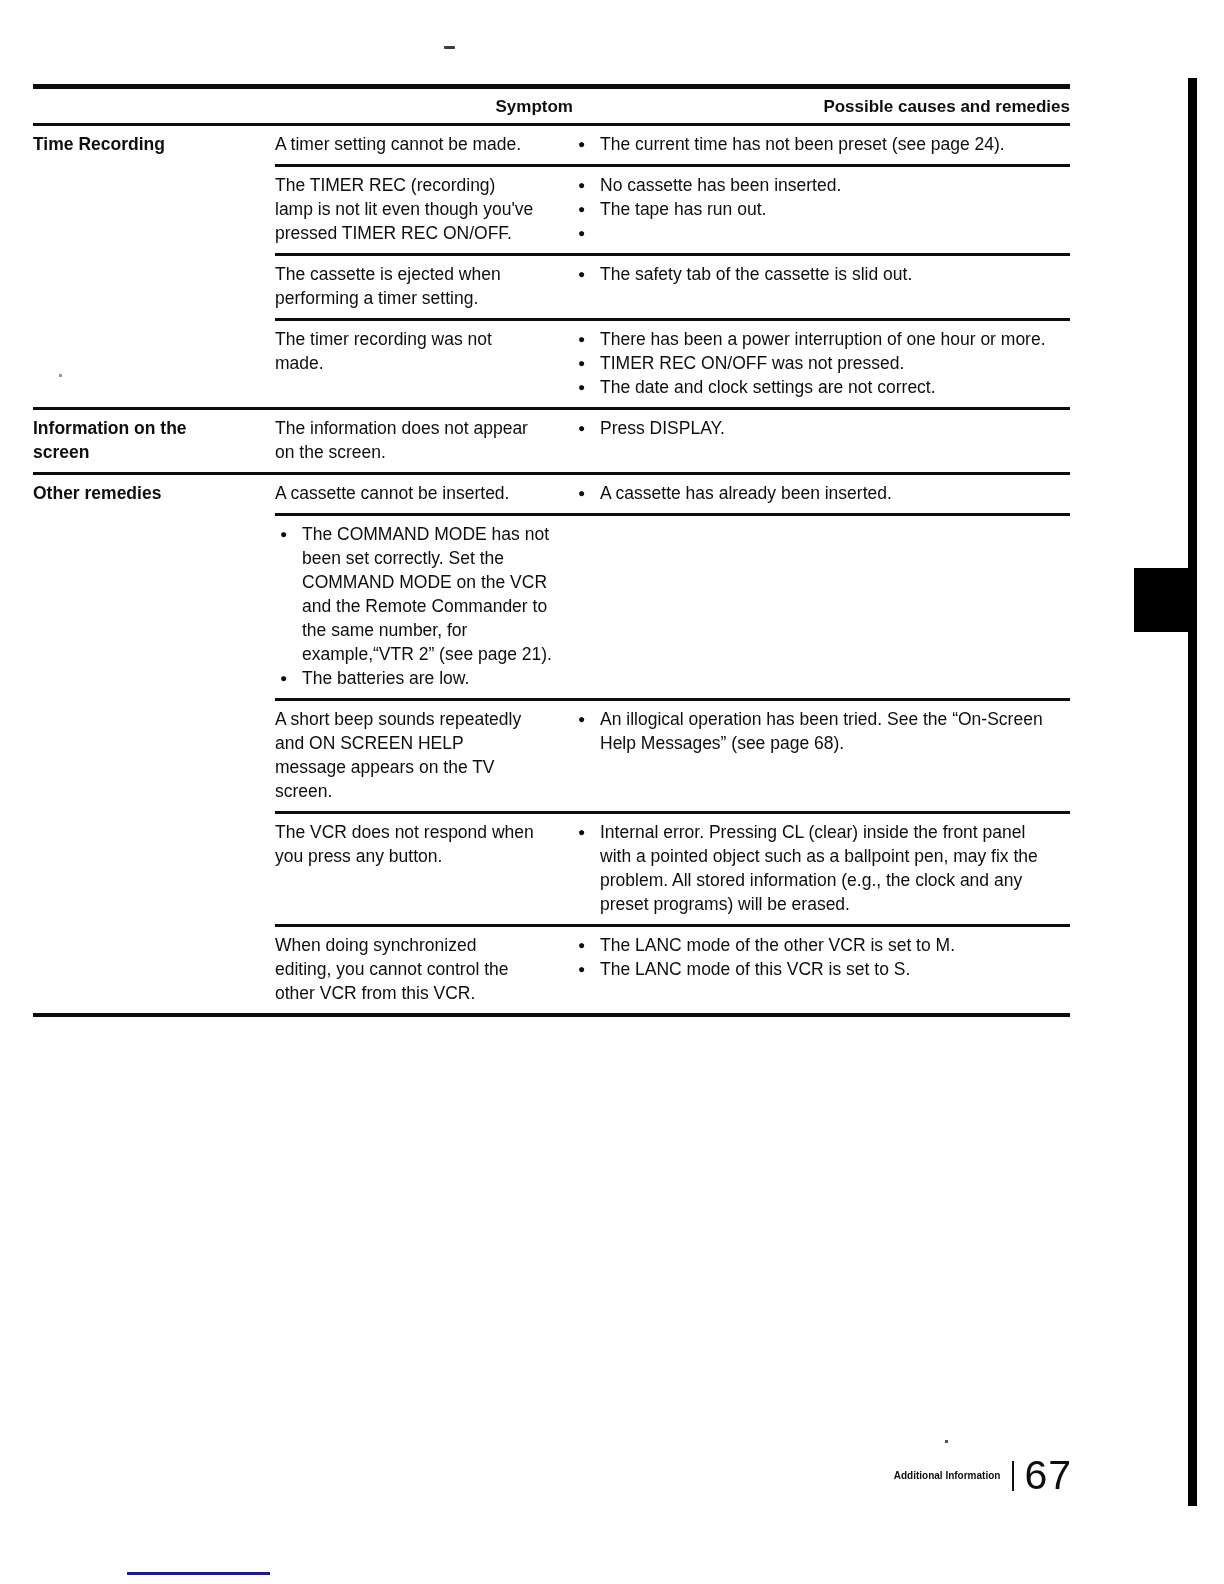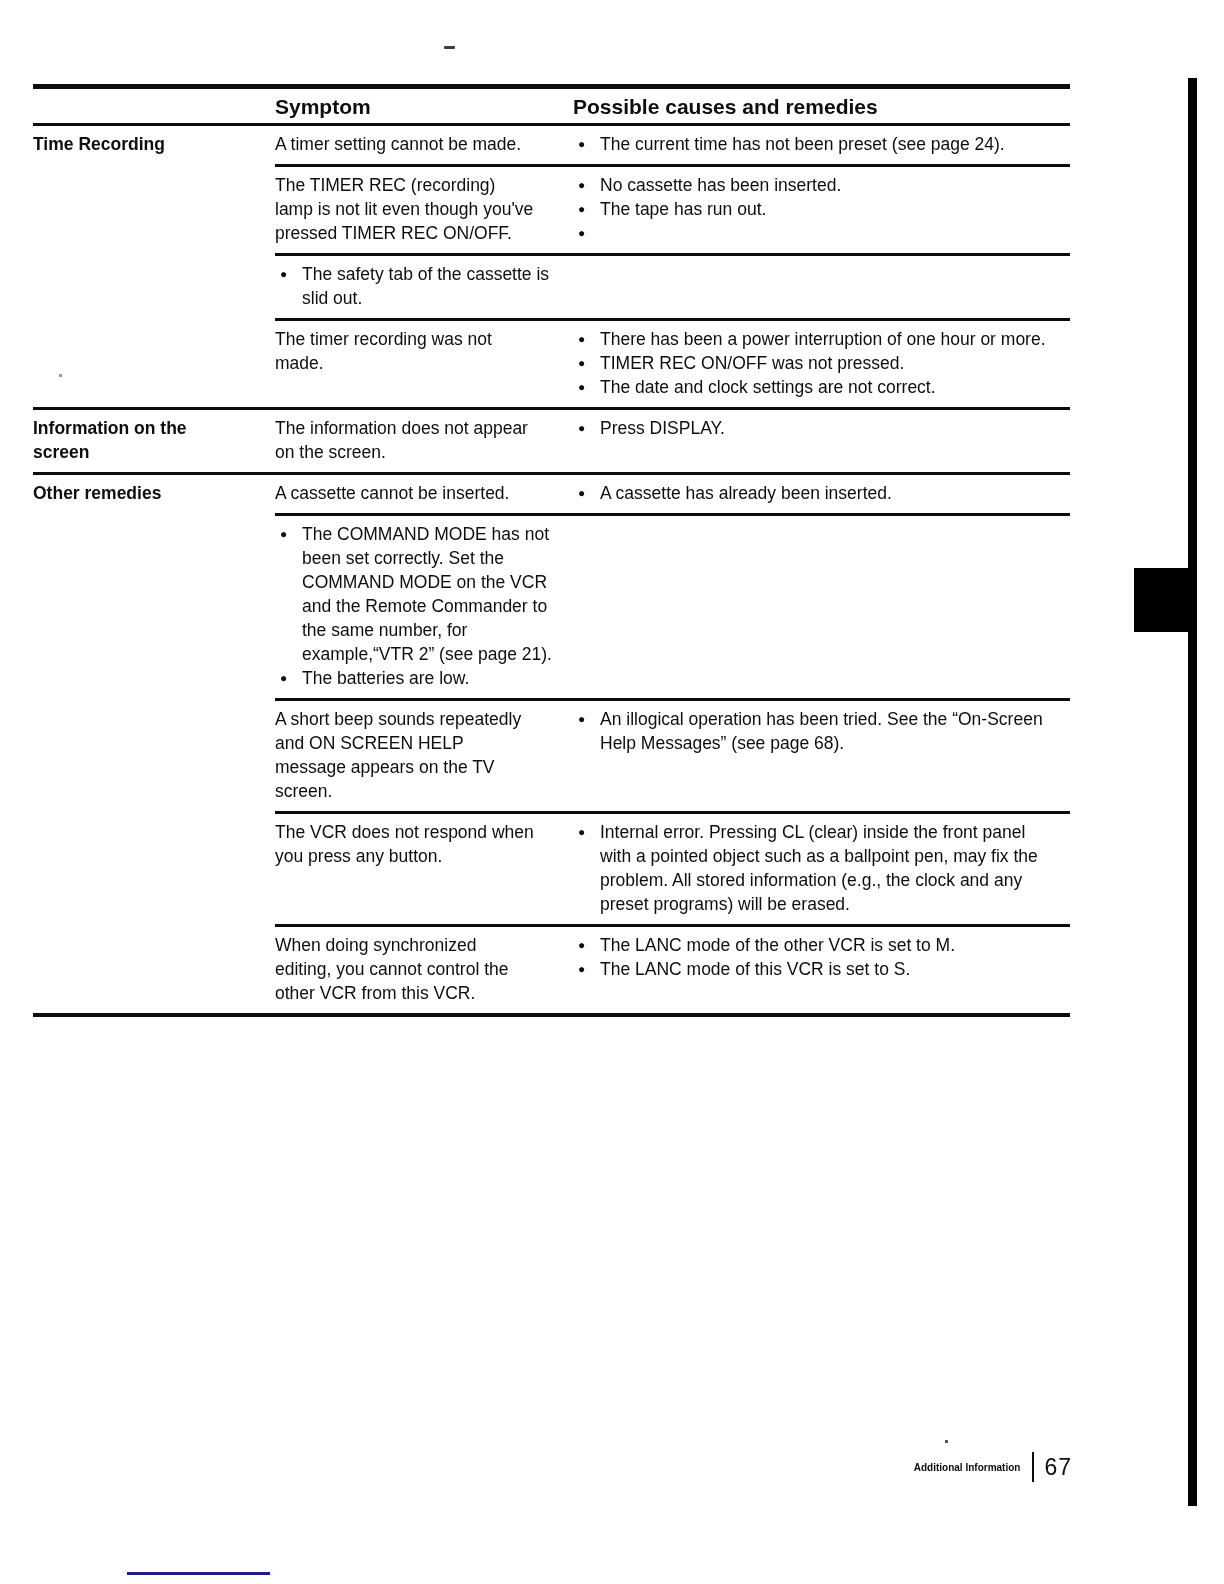--- a/index.html
+++ b/index.html
@@ -11,38 +11,38 @@
     font-family:"Liberation Sans",sans-serif;
     overflow:hidden;
   }
   
   .ttable{position:absolute;left:33px;top:84px;width:1037px;}
   .t-head{
     display:grid;grid-template-columns:242px 298px 1fr;
     border-top:5px solid #0d0d0d;
     border-bottom:3px solid #0d0d0d;
   }
-  .hcell{font-weight:bold;font-size:21px;line-height:20px;padding:8px 0 6px;}
+  .hcell{font-weight:bold;font-size:17px;line-height:20px;padding:8px 0 6px;text-align:right;}
   .t-row{display:grid;grid-template-columns:242px 298px 1fr;}
   .cell{padding:6px 0 8px;font-size:17.5px;line-height:24px;}
   .cat-label{font-weight:bold;max-width:190px;}
   .sym-text{max-width:262px;}
   .causes-cell{padding-left:5px;}
   .cause{display:flex;align-items:flex-start;}
   .bullet{flex:0 0 auto;width:10px;font-size:12px;line-height:24px;margin-right:12px;}
   .cause-text{max-width:452px;display:inline-block;}
   .rule{background:#0d0d0d;}
   .rule-full{height:3px;}
   .rule-part{height:3px;margin-left:242px;}
   .t-bottom{height:4px;background:#0d0d0d;}
   
   .footer{position:absolute;top:1452px;right:152px;display:flex;align-items:center;}
   .footer-label{font-weight:bold;font-size:10px;white-space:nowrap;}
   .footer-sep{width:2px;height:30px;background:#0d0d0d;margin:0 10px 0 12px;}
-  .footer-num{font-size:23px;font-weight:500;letter-spacing:1px;}
+  .footer-num{font-size:41px;font-weight:500;letter-spacing:1px;}
   
   .side-bar{position:absolute;left:1188px;top:78px;width:9px;height:1428px;background:#000;}
   .side-tab{position:absolute;left:1134px;top:568px;width:56px;height:64px;background:#000;}
   .accent-line{position:absolute;left:127px;top:1572px;width:143px;height:3px;background:#1b1b8e;}
   
   .artifact-dash{position:absolute;left:444px;top:46px;width:11px;height:3px;background:#3c3c3c;border-radius:1px;}
   .artifact-dot-a{position:absolute;left:945px;top:1440px;width:3px;height:3px;background:#555;}
   .artifact-dot-b{position:absolute;left:59px;top:374px;width:3px;height:3px;background:#9a9a9a;}
 </style>
 </head>
@@ -91,20 +91,23 @@
               <span class="cause-text">The tape has run out.</span>
             </div>
             <div class="cause">
               <span class="bullet">●</span>
             </div>
           </div>
         </div>
         <div class="rule rule-part"></div>
         <div class="t-row">
           <div class="cell cat-cell"></div>
+          <div class="cell sym-cell">
+            <div class="sym-text">The cassette is ejected when performing a timer setting.</div>
+          </div>
           <div class="cell causes-cell">
             <div class="cause">
               <span class="bullet">●</span>
               <span class="cause-text">The safety tab of the cassette is slid out.</span>
             </div>
           </div>
         </div>
         <div class="rule rule-part"></div>
         <div class="t-row">
           <div class="cell cat-cell"></div>

